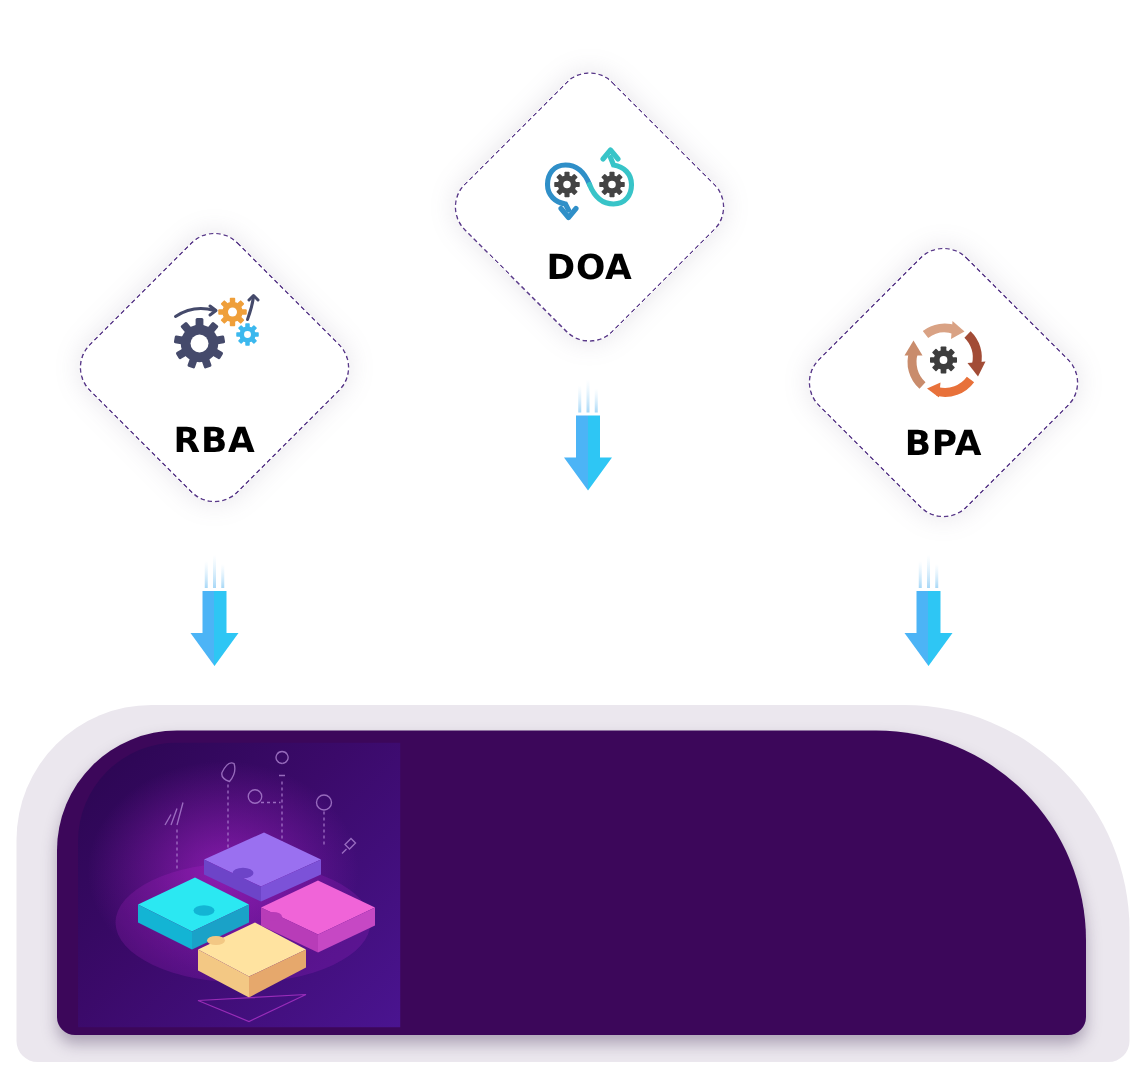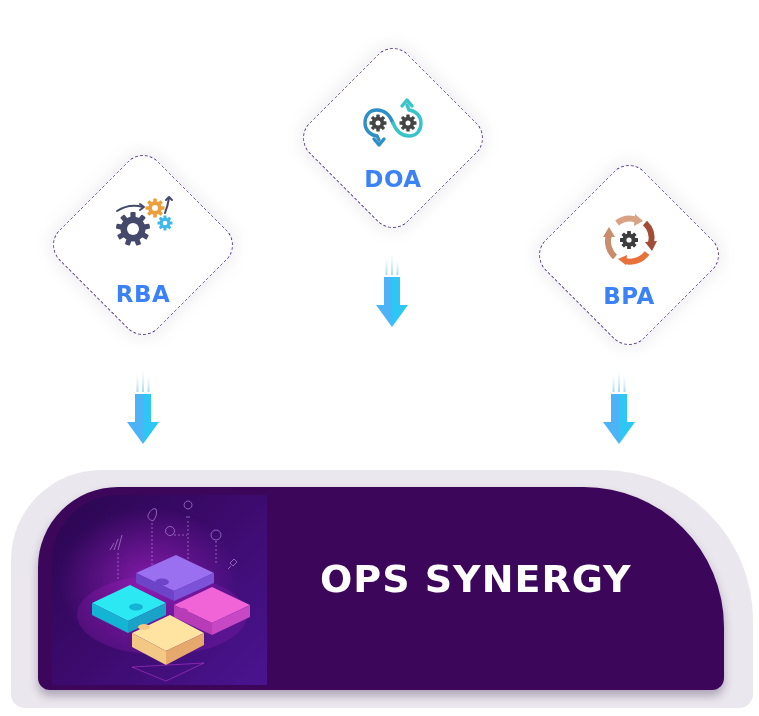--- a/index.html
+++ b/index.html
@@ -46,21 +46,21 @@
     }
     .diamond .icon {
       width: 64px;
       height: 52px;
       display: block;
     }
     .diamond .label {
       margin-top: 18px;
       font-weight: bold;
       font-size: 23px;
-      color: #3b82f6;
+      color: #000000;
       letter-spacing: 0.5px;
     }
 
     #card-rba { left: 73px;  top: 175px; }
     #card-doa { left: 323px; top: 68px;  }
     #card-bpa { left: 559px; top: 185px; }
 
     #card-rba .content { padding-top: 6px; gap: 16px; }
     #card-doa .content { padding-top: 6px; }
     #card-bpa .content { padding-top: 6px; }
@@ -343,14 +343,13 @@
       <g>
         <polygon points="80,138 118,120 152,138 114,156" fill="#ffe3a0"></polygon>
         <polygon points="80,138 114,156 114,170 80,152" fill="#f3c884"></polygon>
         <polygon points="114,156 152,138 152,150 114,170" fill="#e6a86c"></polygon>
         <ellipse cx="92" cy="132" rx="6" ry="3" fill="#f3c884"></ellipse>
       </g>
 
       <polygon points="80,172 114,186 152,168" fill="none" stroke="#d040e0" stroke-width="0.8" opacity="0.6"></polygon>
     </svg>
   </div>
-  <div class="panel-title">OPS SYNERGY</div>
 </div>
 
 </body></html>

